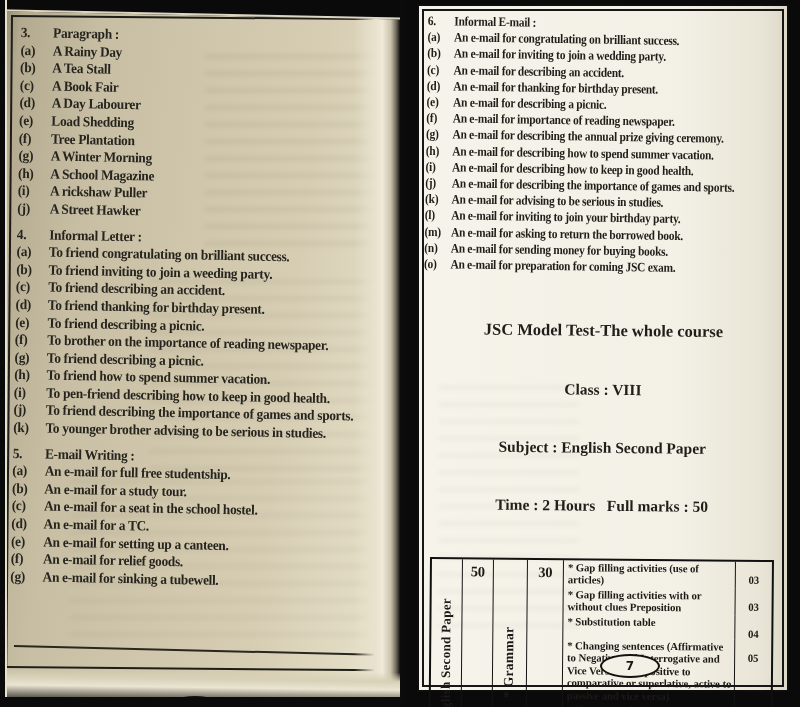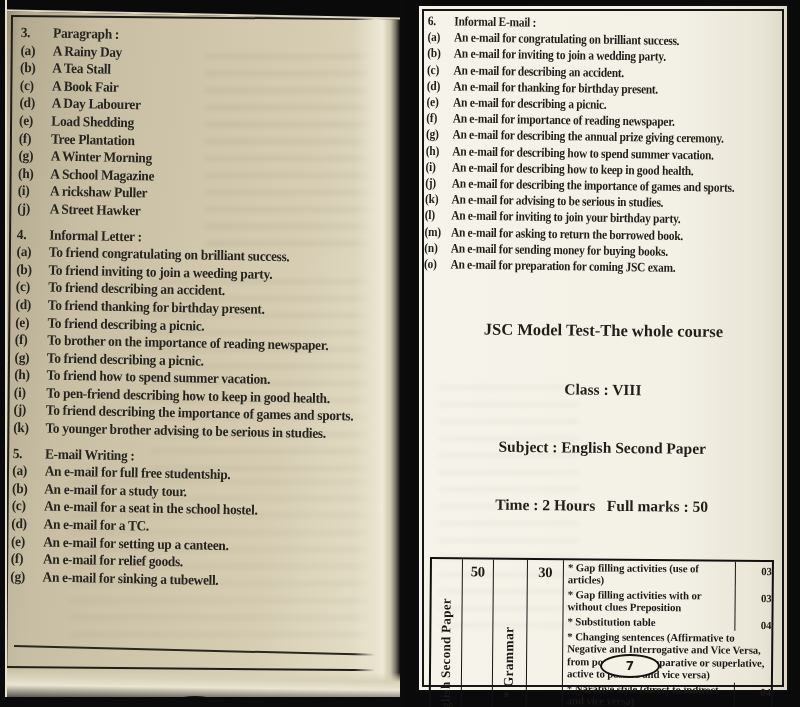--- a/index.html
+++ b/index.html
@@ -48,21 +48,21 @@
   .tsec-g{border-bottom:2px solid #141414;min-height:206px;}
   .cell{border-right:1.8px solid #141414;flex:none;display:flex;justify-content:center;}
   .c1{width:30px;}.c2{width:30px;}.c3{width:33px;}.c4{width:35px;}
   .vert{align-items:center;}
   .vtext{writing-mode:vertical-rl;transform:rotate(180deg);font-weight:700;font-size:13px;letter-spacing:.3px;white-space:nowrap;}
   .c3 .vtext,.comp .vtext{font-size:13.5px;}
   .numcell{align-items:flex-start;padding-top:6px;font-size:14.5px;font-weight:700;}
   .titems{flex:1;display:flex;flex-direction:column;min-width:0;}
   .g-row{display:flex;}
   .g-desc{flex:1;padding:1px 2px 1px 4px;min-width:0;}
-  .g-mark{width:36px;flex:none;border-left:1.8px solid #141414;text-align:right;padding-top:3px;}
+  .g-mark{width:36px;flex:none;border-left:1.8px solid #141414;text-align:center;padding-top:12px;}
   
   .pnum{position:absolute;width:56px;height:20px;border:2.5px solid #15130f;border-radius:50%;
     display:flex;align-items:center;justify-content:center;z-index:6;
     font-family:"DejaVu Sans","Liberation Sans",sans-serif;font-weight:700;font-size:12px;color:#1a1812;}
   .pnum-left{left:165px;top:696px;background:#d3cab0;}
   .pnum-right{left:181px;top:648px;background:#f3f0e6;}
   
   .smudge{position:absolute;filter:blur(2.5px);pointer-events:none;z-index:1;
     background:repeating-linear-gradient(180deg,#5c5340 0 3px,transparent 3px 17px);}
 </style>
@@ -332,20 +332,21 @@
                   <div class="g-mark">03</div>
                 </div>
 
                 <div class="g-row">
                   <div class="g-desc">* Substitution table</div>
                   <div class="g-mark">04</div>
                 </div>
 
                 <div class="g-row">
                   <div class="g-desc">* Changing sentences (Affirmative to Negative and Interrogative and Vice Versa, from positive to comparative or superlative, active to passive and vice versa)</div>
+                  <div class="g-mark">05</div>
                 </div>
 
                 <div class="g-row">
                   <div class="g-desc">* Narative style (direct to indirect and vice versa)</div>
                   <div class="g-mark">04</div>
                 </div>
 
               </div>
           </div>
 

